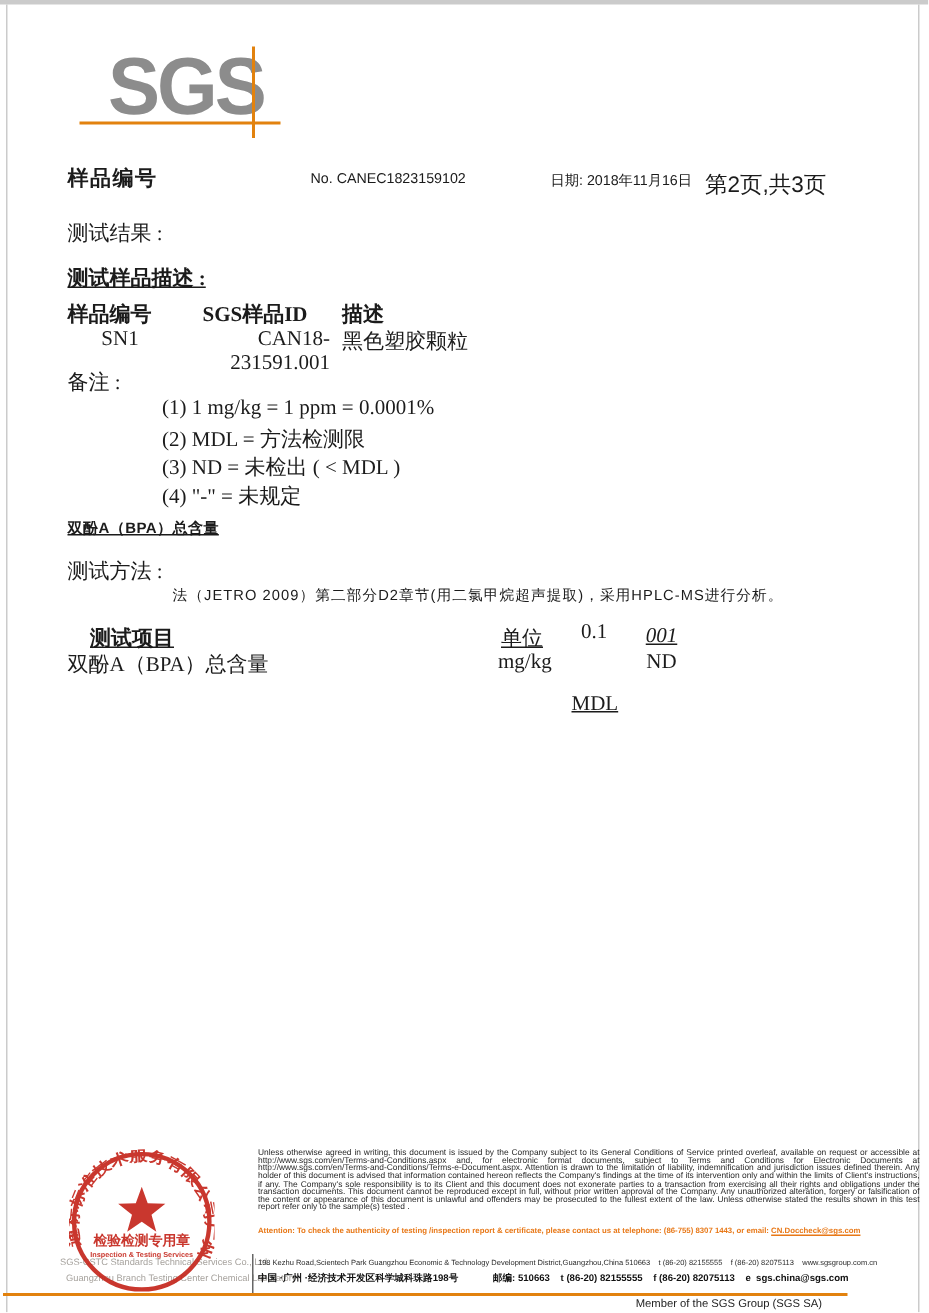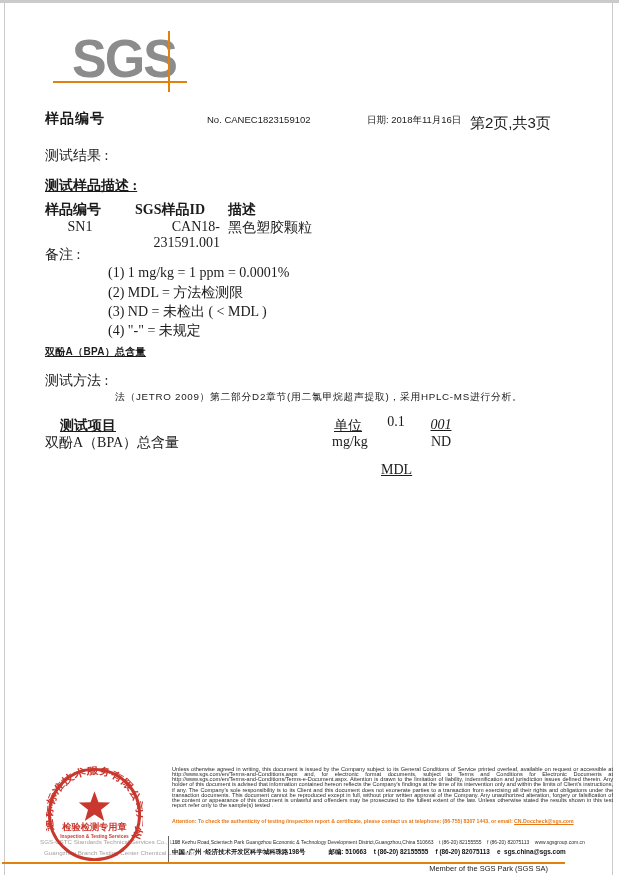--- a/index.html
+++ b/index.html
@@ -114,21 +114,21 @@
   <div class="abs attention"><span>Attention: To check the authenticity of testing /inspection report &amp; certificate, please contact us at telephone: (86-755) 8307 1443, or email: </span><span class="email">CN.Doccheck@sgs.com</span></div>
 
   <div class="abs company-1">SGS-CSTC Standards Technical Services Co., Ltd.</div>
   <div class="abs company-2">Guangzhou Branch Testing Center Chemical Laboratory</div>
 
   <div class="abs addr-divider"></div>
   <div class="abs addr-1">198 Kezhu Road,Scientech Park Guangzhou Economic &amp; Technology Development District,Guangzhou,China 510663    t (86-20) 82155555    f (86-20) 82075113    www.sgsgroup.com.cn</div>
   <div class="abs addr-2">中国 ·广州 ·经济技术开发区科学城科珠路198号             邮编: 510663    t (86-20) 82155555    f (86-20) 82075113    e  sgs.china@sgs.com</div>
 
   <div class="abs footer-rule"></div>
-  <div class="abs member">Member of the SGS Park (SGS SA)</div>
+  <div class="abs member">Member of the SGS Group (SGS SA)</div>
 
   <svg class="abs stamp" viewBox="0 0 100 100">
     <circle cx="50" cy="50" r="46.5" fill="none" stroke="#c5271d" stroke-width="3"></circle>
     <path id="stamp-arc" d="M 9,68 A 44 44 0 1 1 91,68" fill="none"></path>
     <text fill="#c5271d" font-size="10" font-weight="bold"><textPath href="#stamp-arc" startOffset="2" textLength="212" lengthAdjust="spacingAndGlyphs">通标标准技术服务有限公司广州分公司</textPath></text>
     <polygon fill="#c5271d" points="50,26 54.1,37.3 66.2,37.7 56.7,45.2 60,56.8 50,50 40,56.8 43.3,45.2 33.8,37.7 45.9,37.3"></polygon>
     <text x="50" y="66" text-anchor="middle" fill="#c5271d" font-size="9.5" font-weight="bold">检验检测专用章</text>
     <text x="50" y="74.5" text-anchor="middle" fill="#c5271d" font-size="5" font-weight="bold">Inspection &amp; Testing Services</text>
   </svg>
 

